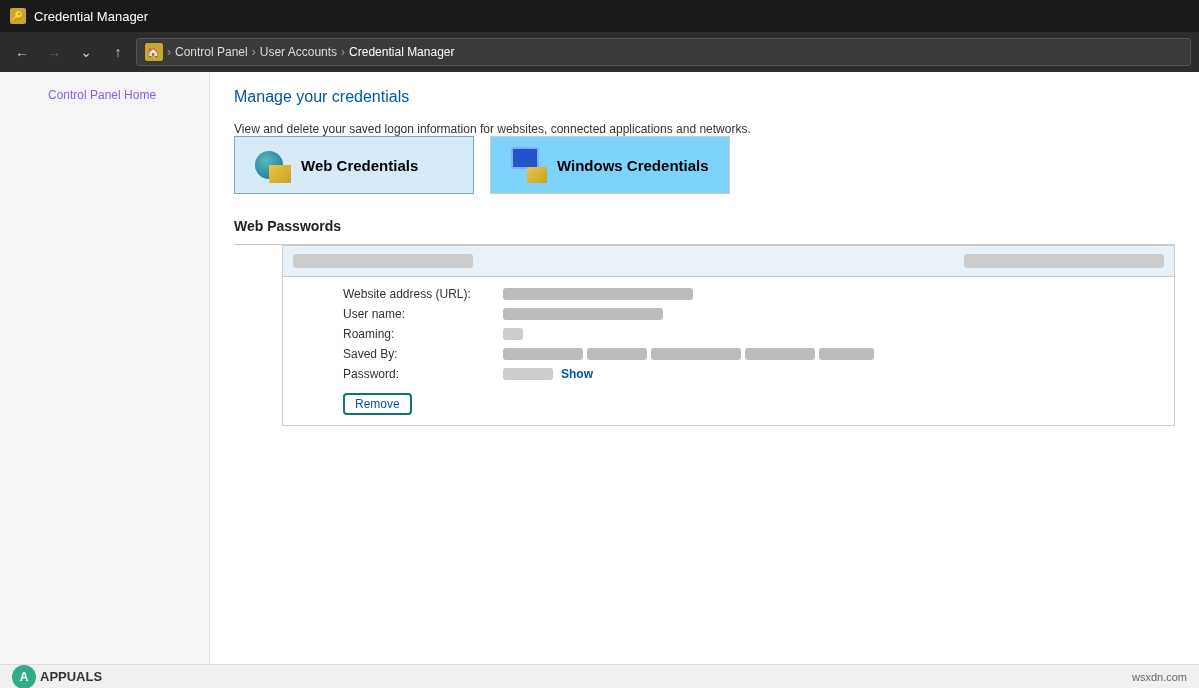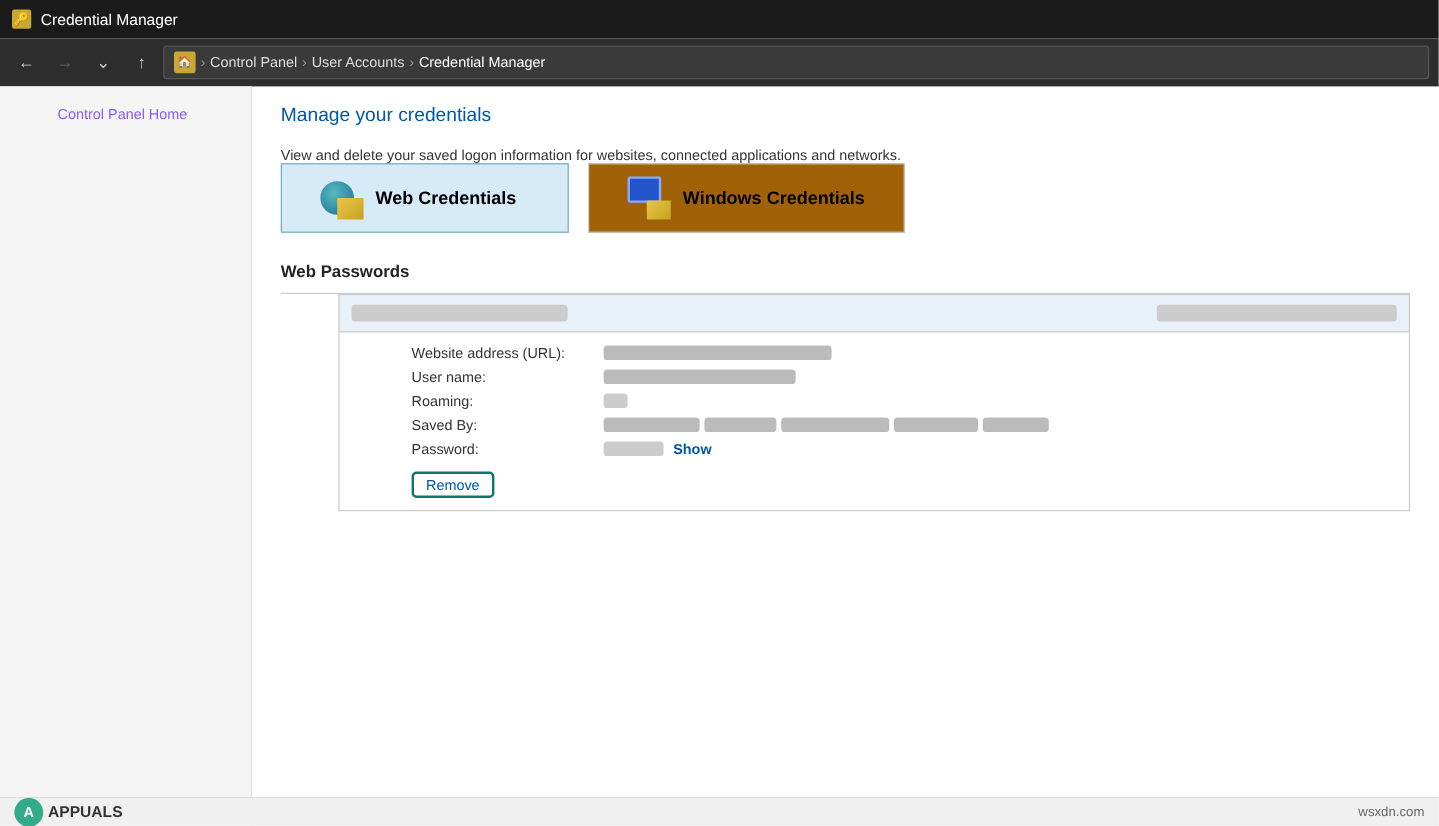--- a/index.html
+++ b/index.html
@@ -110,33 +110,33 @@
     
     .cred-type-row {
       display: flex;
       gap: 0;
       margin-bottom: 24px;
     }
     .cred-type-btn {
       display: flex;
       align-items: center;
       gap: 10px;
-      padding: 10px 32px;
+      padding: 10px 20px;
       border: 1px solid #aac;
       cursor: pointer;
       font-size: 15px;
       font-weight: 600;
       min-width: 240px;
     }
     .cred-type-btn.active {
       background: #d6eaf8;
       border: 1px solid #7ab;
     }
     .cred-type-btn:not(.active) {
-      background: #a16207;
+      background: #7dd3fc;
       border: 1px solid #ccc;
     }
     .cred-icon-web {
       width: 36px; height: 36px;
       position: relative;
     }
     .cred-icon-web .globe {
       width: 28px; height: 28px;
       border-radius: 50%;
       background: radial-gradient(circle at 40% 35%, #5bb, #1a6a9a);

